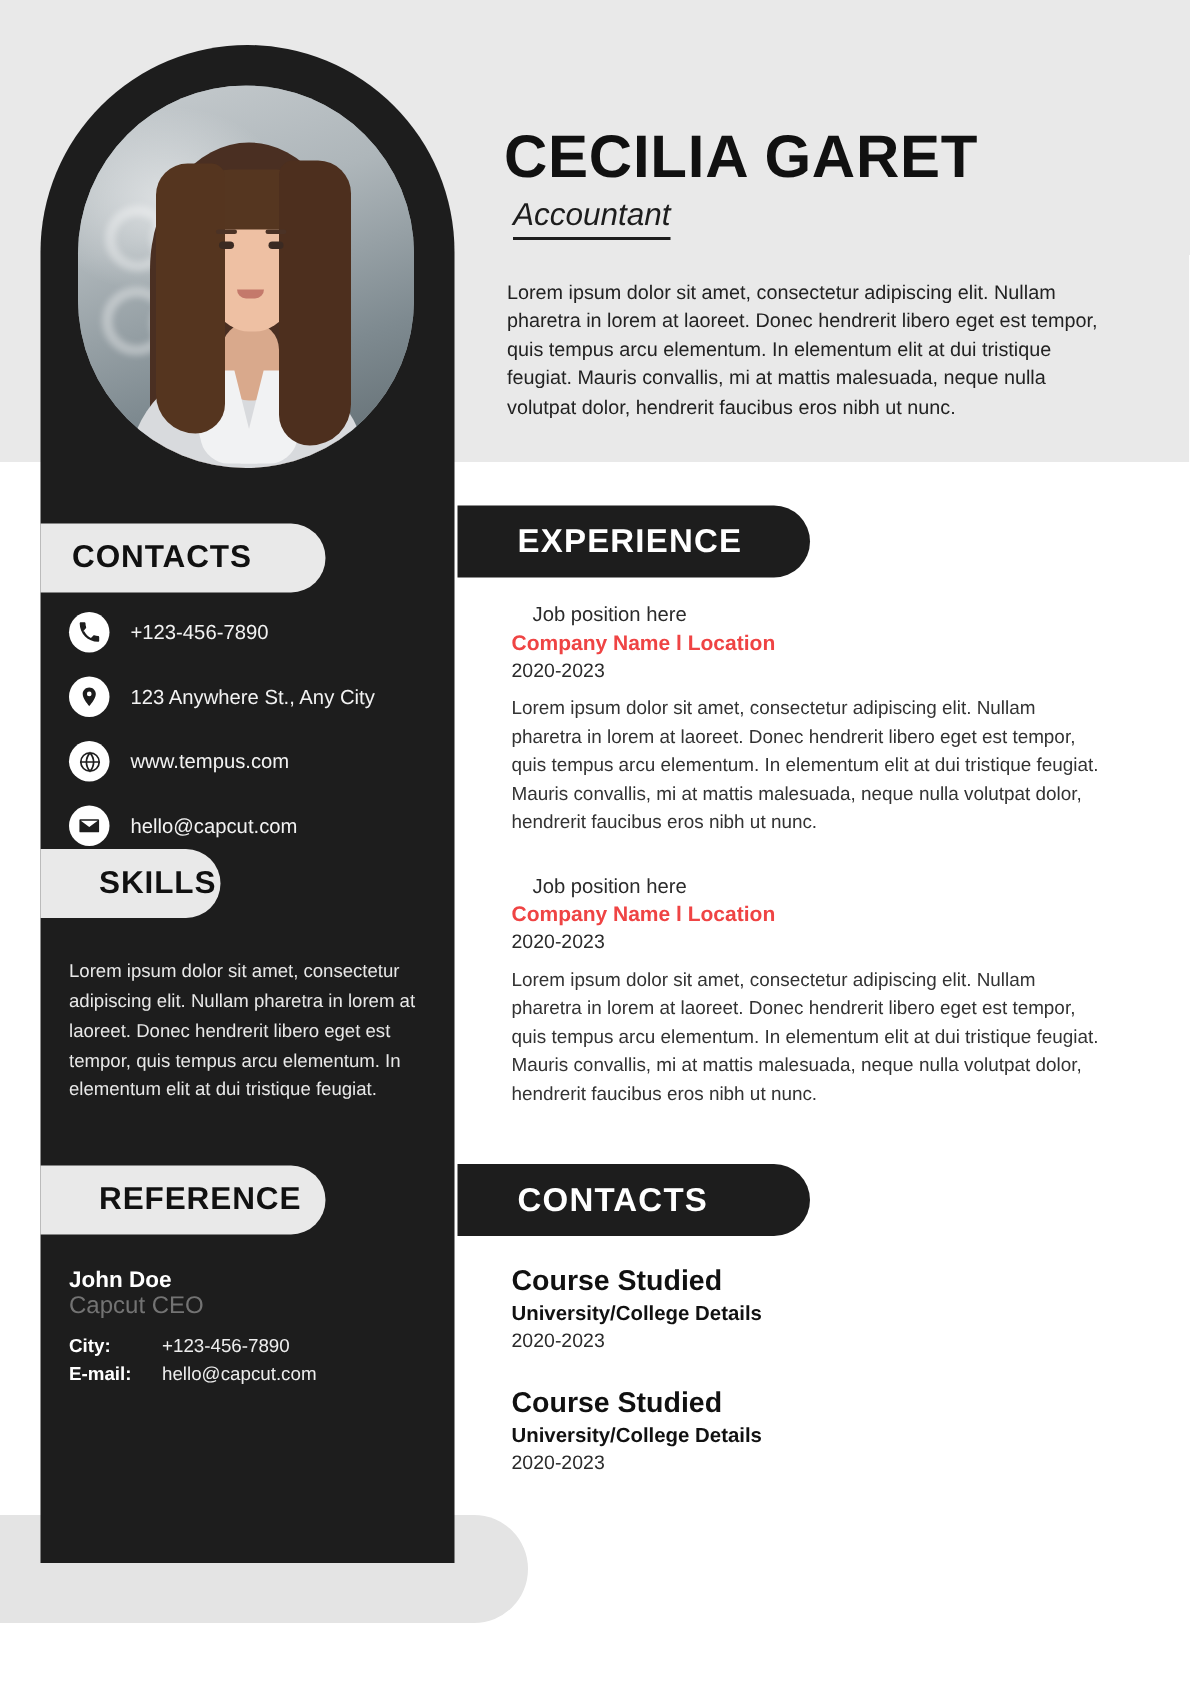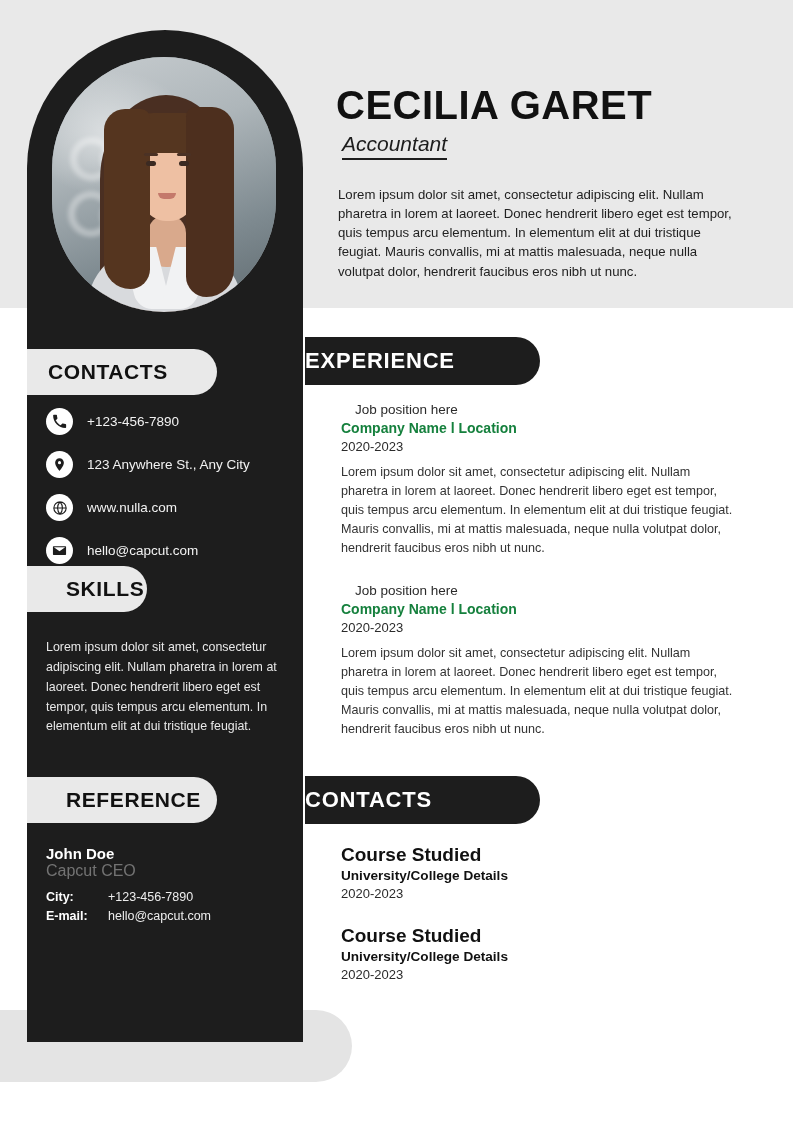--- a/index.html
+++ b/index.html
@@ -243,20 +243,21 @@
     color: #111111;
   }
   
   .pill-dark {
     position: absolute;
     height: 48px;
     background: #1d1d1d;
     border-radius: 0 24px 24px 0;
     display: flex;
     align-items: center;
+    padding-left: 40px;
     box-sizing: border-box;
   }
   .pill-dark span {
     font-size: 22px;
     font-weight: bold;
     letter-spacing: 0.8px;
     color: #ffffff;
   }
   
   .contacts {
@@ -335,21 +336,21 @@
   .exp-item { margin-bottom: 26px; }
   .exp-pos {
     font-size: 13.5px;
     color: #2b2b2b;
     margin-bottom: 3px;
     margin-left: 14px;
   }
   .exp-company {
     font-size: 14px;
     font-weight: bold;
-    color: #15803d;
+    color: #ef4444;
     margin-bottom: 3px;
   }
   .exp-dates {
     font-size: 13px;
     color: #2b2b2b;
     margin-bottom: 9px;
   }
   .exp-desc {
     font-size: 12.6px;
     line-height: 1.5;
@@ -443,21 +444,21 @@
           </svg>
       </span>
       <span class="contact-text">123 Anywhere St., Any City</span>
     </div>
     <div class="contact-row">
       <span class="contact-icon">
         <svg width="16" height="16" viewBox="0 0 24 24">
             <path fill="none" stroke="#1d1d1d" stroke-width="1.7" d="M12 2.8a9.2 9.2 0 1 0 0 18.4 9.2 9.2 0 0 0 0-18.4zM3 12h18M12 2.8c2.4 2.6 3.6 5.8 3.6 9.2s-1.2 6.6-3.6 9.2c-2.4-2.6-3.6-5.8-3.6-9.2S9.6 5.4 12 2.8z"></path>
           </svg>
       </span>
-      <span class="contact-text">www.nulla.com</span>
+      <span class="contact-text">www.tempus.com</span>
     </div>
     <div class="contact-row">
       <span class="contact-icon">
         <svg width="15" height="15" viewBox="0 0 24 24">
             <path fill="#1d1d1d" d="M2.5 5h19c.6 0 1 .4 1 1v12c0 .6-.4 1-1 1h-19c-.6 0-1-.4-1-1V6c0-.6.4-1 1-1zm9.5 8.3L21 6.6H3l9 6.7z"></path>
           </svg>
       </span>
       <span class="contact-text">hello@capcut.com</span>
     </div>
   </div>

